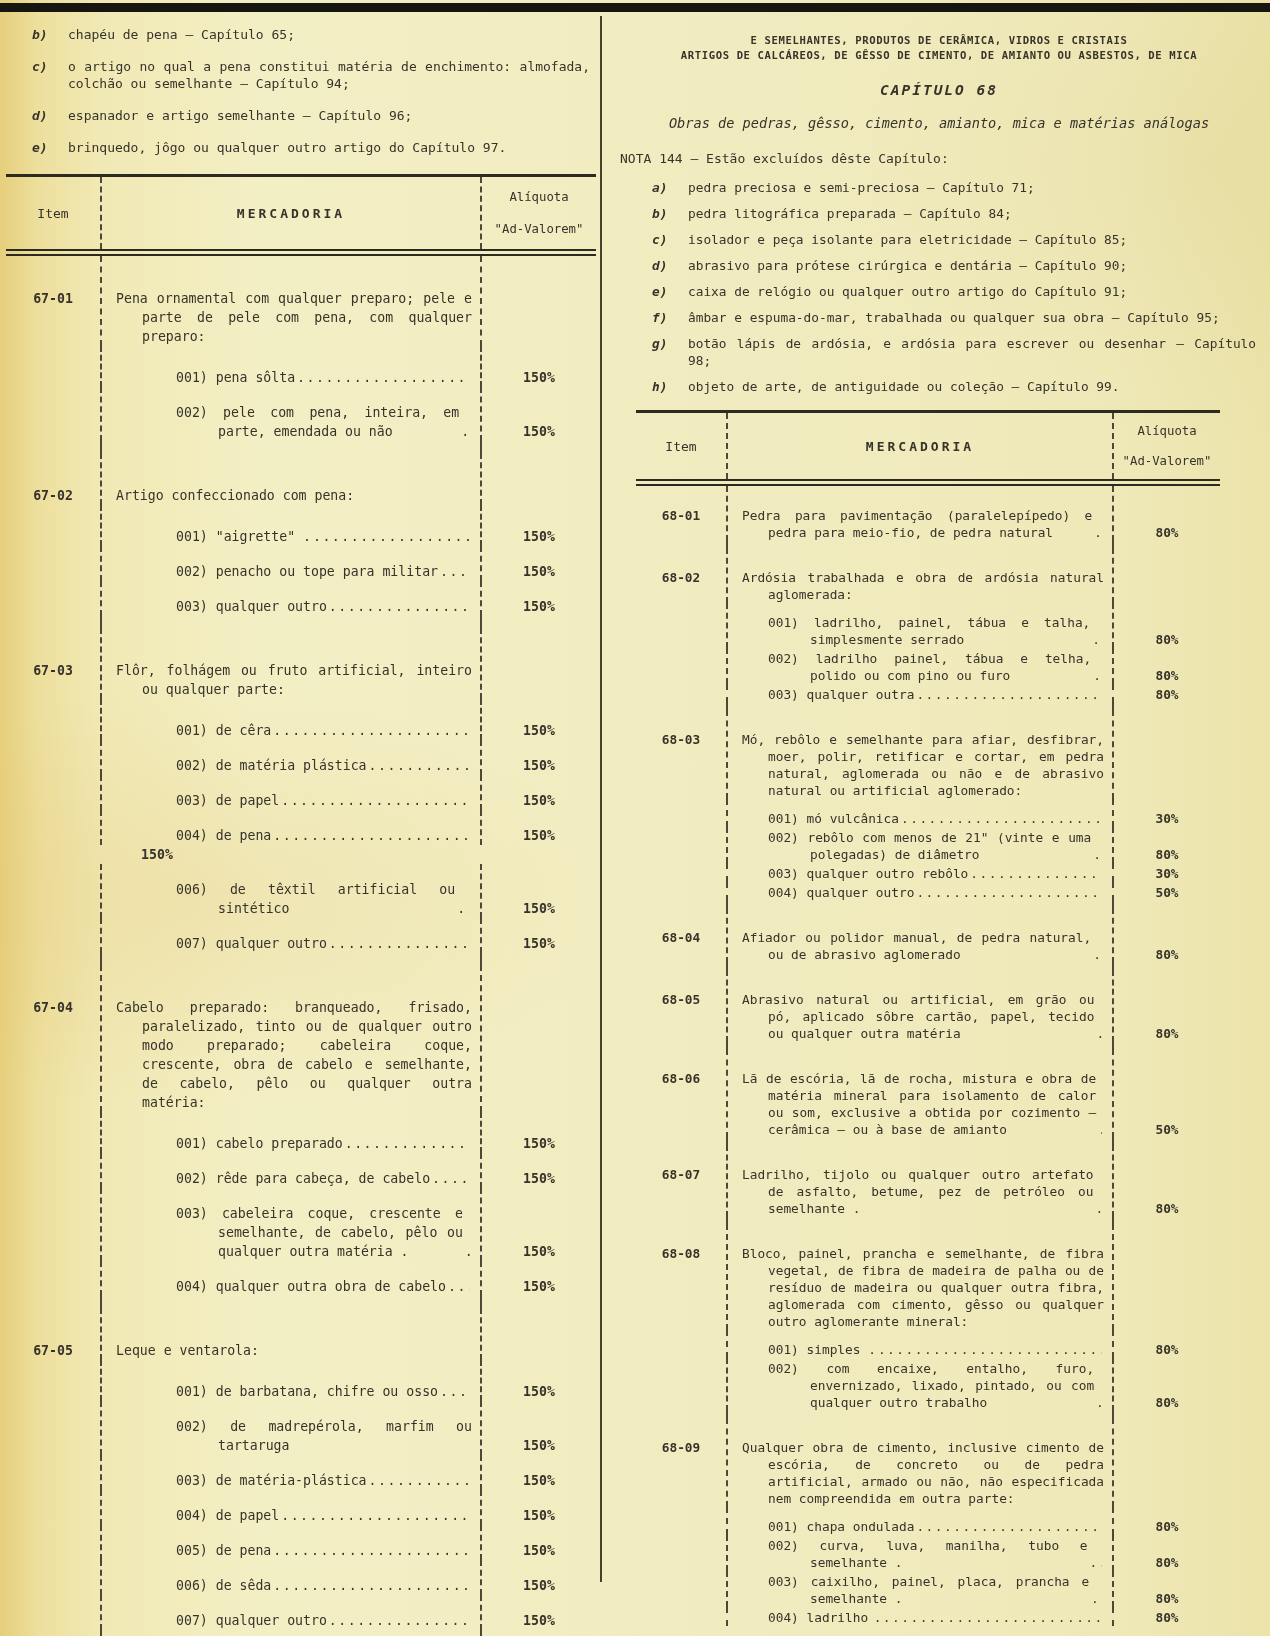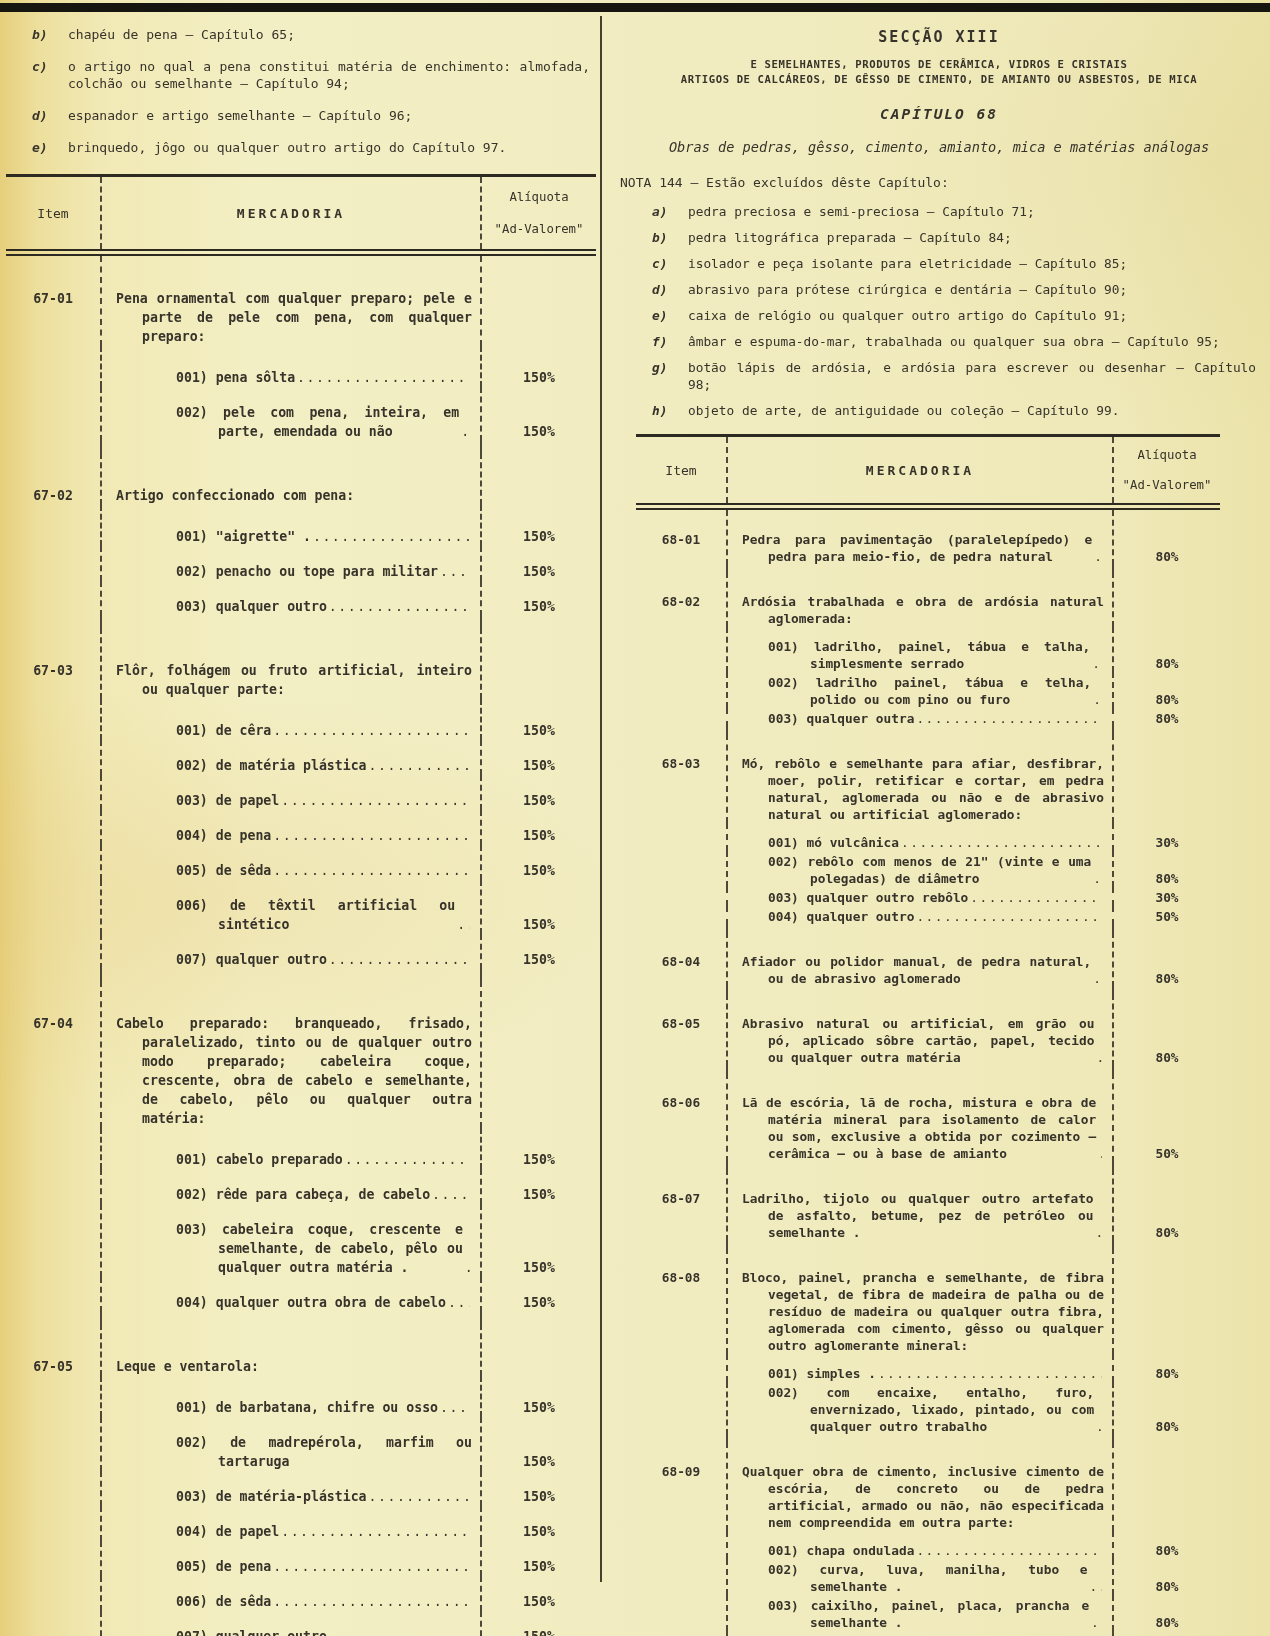--- a/index.html
+++ b/index.html
@@ -54,21 +54,21 @@
   .t-right .h-item, .t-right .g-item { width:90px; flex-shrink:0; }
   .t-left  .h-rate, .t-left  .g-rate { width:114px; flex-shrink:0; }
   .t-right .h-rate, .t-right .g-rate { width:106px; flex-shrink:0; }
 
   .t-group { display:flex; align-items:stretch; }
   .g-item { text-align:center; font-weight:700; }
   .g-merc { flex:1; min-width:0; display:flex; align-items:flex-end;
             border-left:2px dashed rgba(48,44,33,.85); border-right:2px dashed rgba(48,44,33,.85);
             padding-left:14px; padding-right:8px; }
   .g-rate { display:flex; align-items:flex-end; justify-content:center; font-weight:700; }
-  .g-text { flex:0 1 auto; min-width:0; text-align:justify;font-weight:bold; }
+  .g-text { flex:0 1 auto; min-width:0; text-align:justify; }
   .desc-text { padding-left:26px; text-indent:-26px; }
   .sub-text  { padding-left:42px; text-indent:-42px; }
   .leader { flex:1 1 14px; overflow:hidden; white-space:nowrap; margin:0 2px; letter-spacing:1.5px; color:#3b372c; }
   .leader::after { content:"......................................................................................................"; }
 
   
   .t-left .g-first .g-merc, .t-left .g-first .g-item { padding-top:33px; }
   .t-left .g-sub .g-merc { padding-top:16px; padding-left:74px; }
   .t-left .g-sub-first .g-merc { padding-top:22px; }
   .t-left .g-end .g-merc { height:12px; }
@@ -220,24 +220,20 @@
             <div class="t-group g-sub">
               <div class="g-item"></div>
               <div class="g-merc">
                 <div class="g-text sub-text">004) de pena</div>
                 <span class="leader"></span>
               </div>
               <div class="g-rate">150%</div>
             </div>
             <div class="t-group g-sub">
               <div class="g-item"></div>
-              <div class="g-merc">
-                <div class="g-text sub-text">005) de sêda</div>
-                <span class="leader"></span>
-              </div>
               <div class="g-rate">150%</div>
             </div>
             <div class="t-group g-sub">
               <div class="g-item"></div>
               <div class="g-merc">
                 <div class="g-text sub-text">006) de têxtil artificial ou sintético</div>
                 <span class="leader"></span>
               </div>
               <div class="g-rate">150%</div>
             </div>
@@ -369,21 +365,20 @@
               <div class="g-merc"></div>
               <div class="g-rate"></div>
             </div>
           </div>
         </div>
       <div class="rule-bottom"></div>
     </div>
   </div>
 
   <div class="col-right">
-    <div class="sec-title">SECÇÃO XIII</div>
     <div class="sec-sub">
       <div>E SEMELHANTES, PRODUTOS DE CERÂMICA, VIDROS E CRISTAIS</div>
       <div>ARTIGOS DE CALCÁREOS, DE GÊSSO DE CIMENTO, DE AMIANTO OU ASBESTOS, DE MICA</div>
     </div>
     <div class="chap-title">CAPÍTULO 68</div>
     <div class="chap-sub">Obras de pedras, gêsso, cimento, amianto, mica e matérias análogas</div>
     <div class="note-line">NOTA 144 — Estão excluídos dêste Capítulo:</div>
 
     <ul class="plain-list excl-list" id="excl-list">
         <li>

